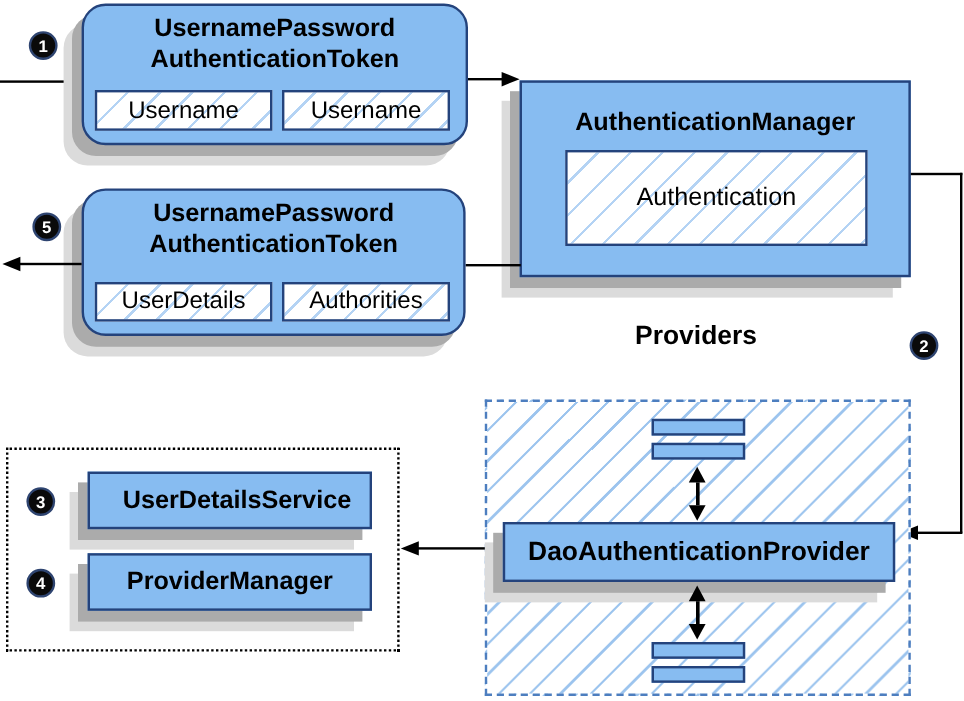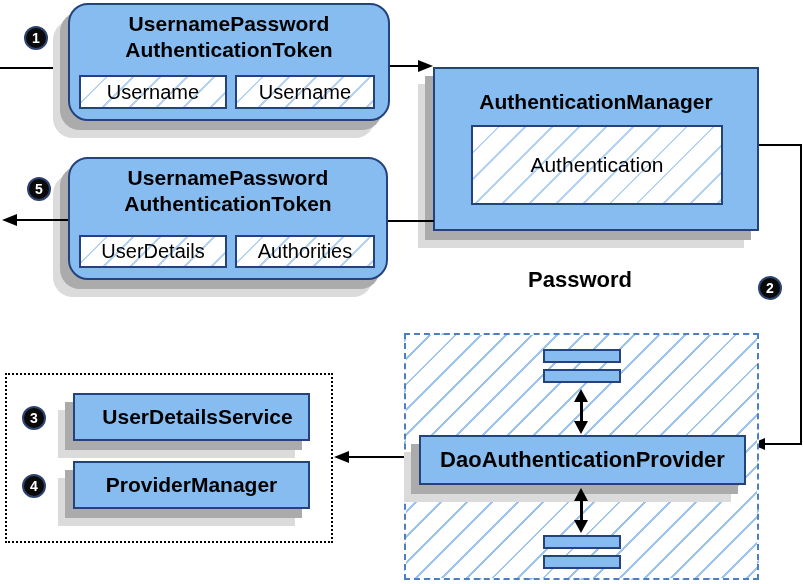--- a/index.html
+++ b/index.html
@@ -93,21 +93,21 @@
     <div class="field" style="left:165px;top:76px;width:140px;height:33px;">Authorities</div>
   </div>
 
   <div class="hline" style="left:14px;top:219px;width:54px;"></div>
   <div class="ah-l" style="left:2px;top:214px;"></div>
   <div class="badge" style="left:27px;top:177px;">
     <span>5</span>
   </div>
 
   <div class="heading" style="left:470px;top:266px;width:220px;">
-    <div>Password</div>
+    <div>Providers</div>
   </div>
 
   <div class="dashed-box" style="left:404px;top:333px;width:355px;height:247px;"></div>
 
   <div class="eq" style="left:543px;top:349px;"></div>
   <div class="eq" style="left:543px;top:369px;"></div>
 
   <div class="dbl" style="left:573px;top:389px;height:45px;">
     <div class="tri-up"></div>
     <div class="shaft"></div>

